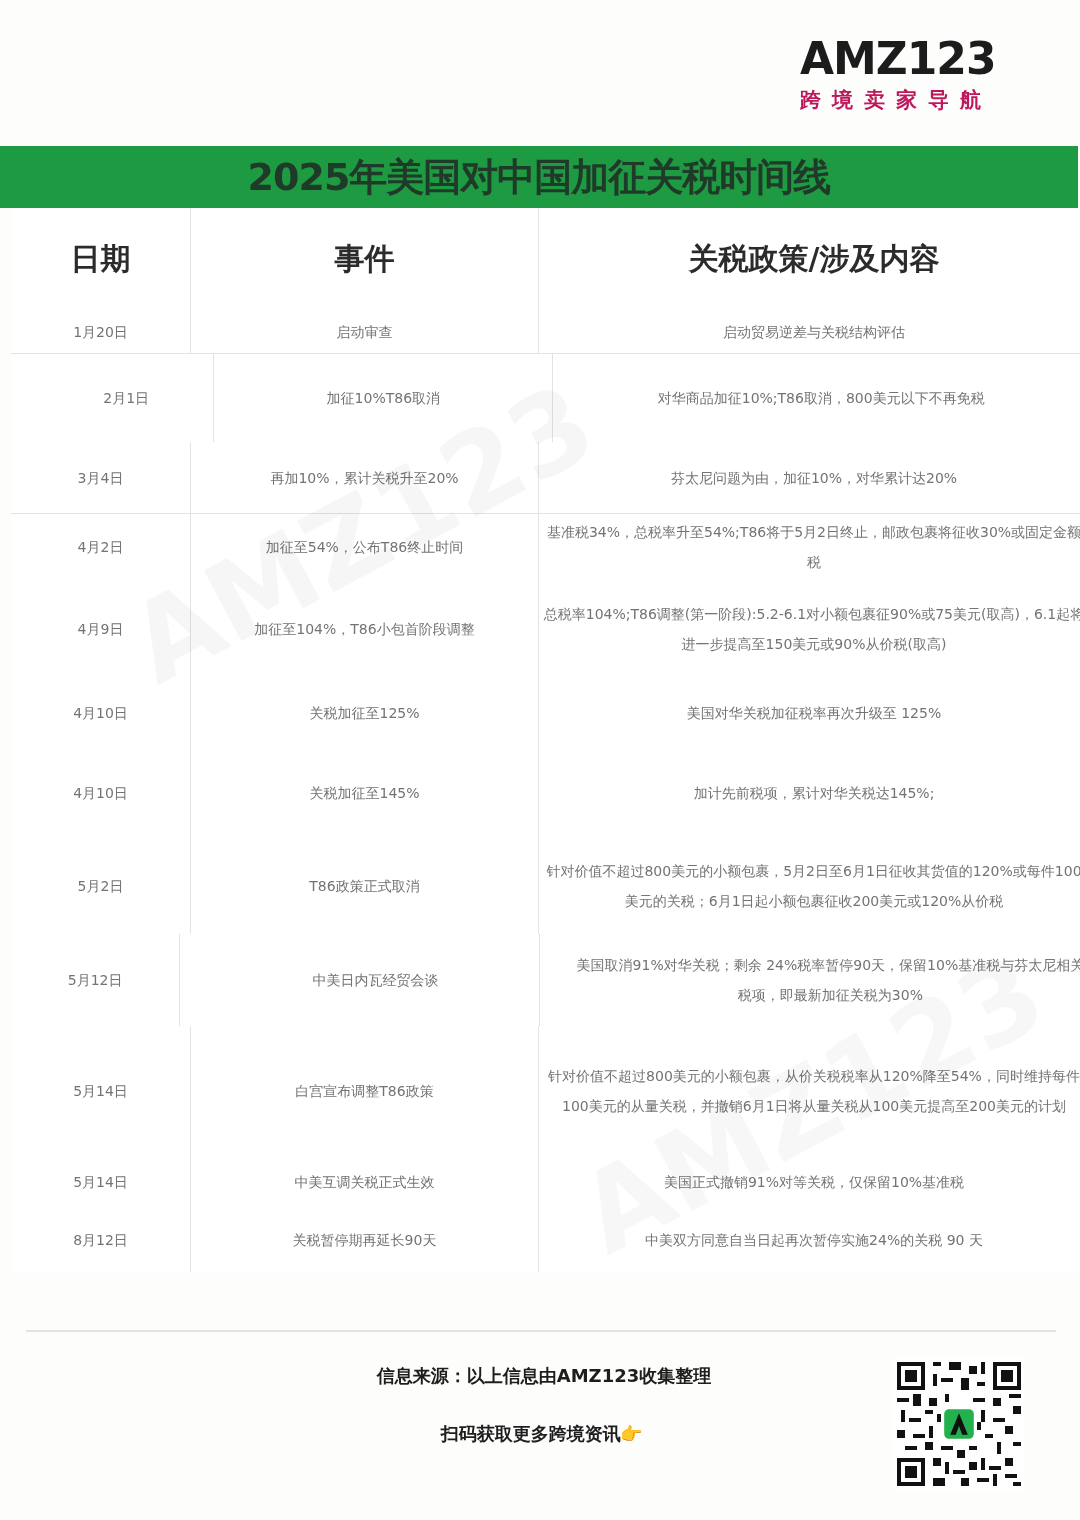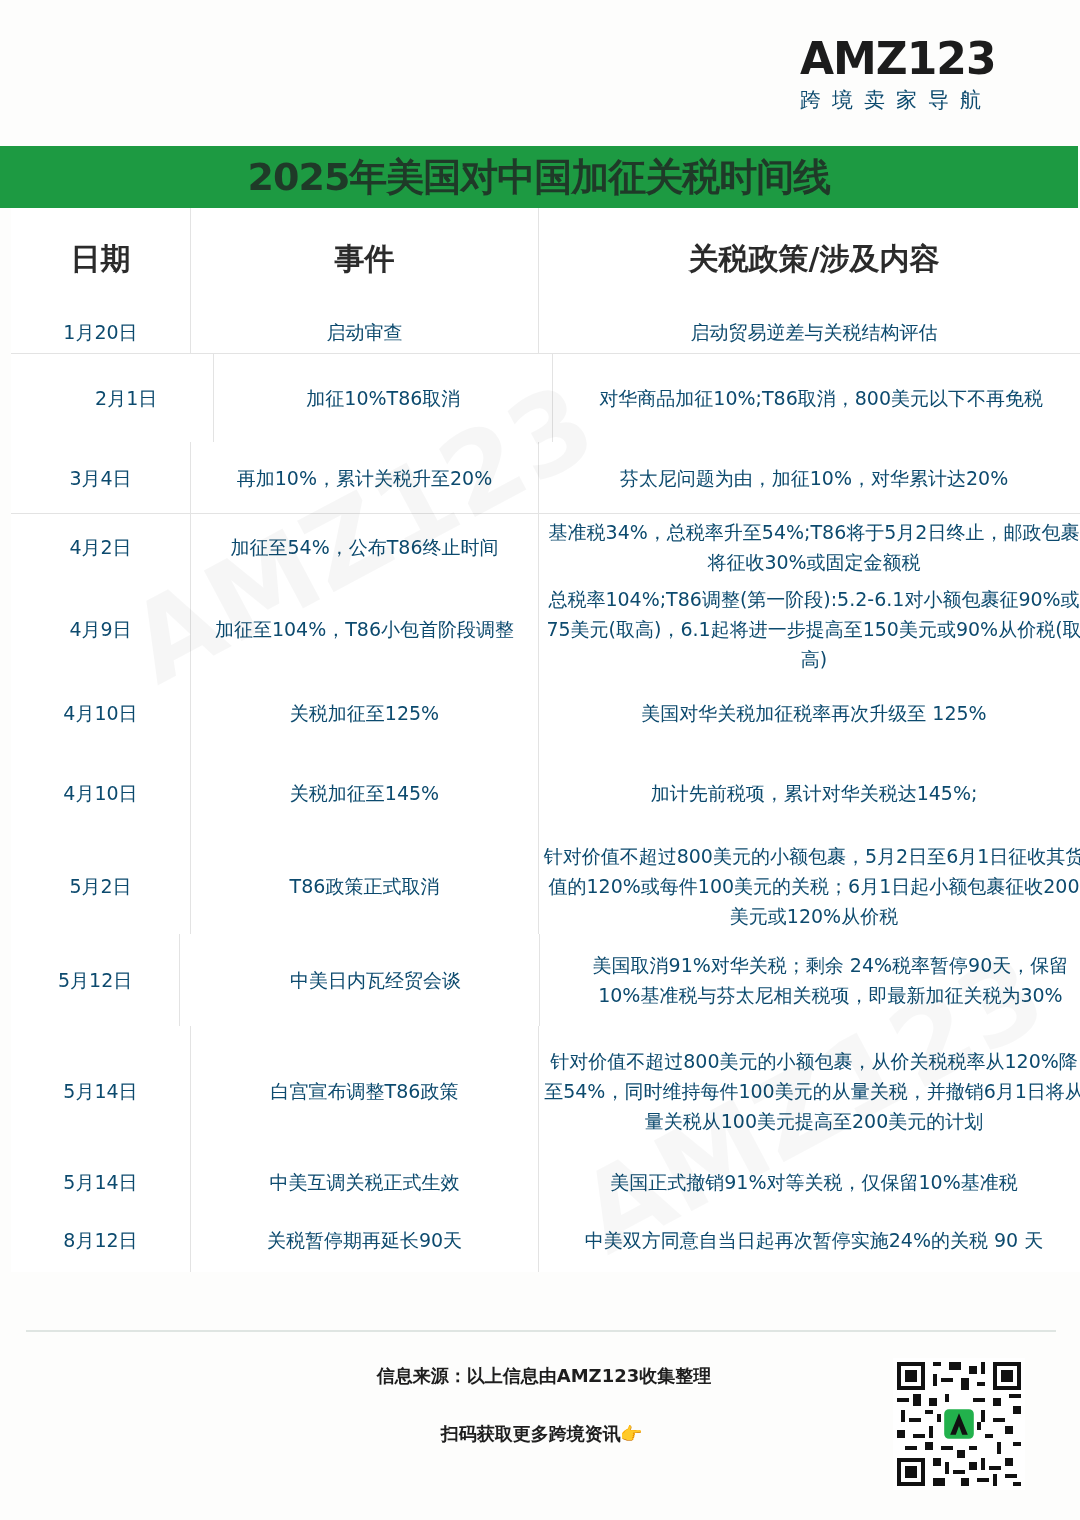--- a/index.html
+++ b/index.html
@@ -1,28 +1,28 @@
 <!DOCTYPE html>
 <html><head>
 <meta charset="utf-8">
 <style>
   * { box-sizing: border-box; margin: 0; padding: 0; }
   html, body { width: 1080px; height: 1520px; background: #fdfdfc; overflow: hidden; }
   body { font-family: "DejaVu Sans", "Liberation Sans", sans-serif; color: #333; position: relative; }
 
   .logo { position: absolute; right: 86px; top: 34px; width: 194px; text-align: left; }
   .logo-main { font-family: "DejaVu Sans", sans-serif; font-weight: bold; font-size: 44px; letter-spacing: -1px; color: #1c1c1c; line-height: 50px; }
-  .logo-sub { font-size: 21px; font-weight: normal; letter-spacing: 11px; color: #0c4a6e; margin-top: 2px; white-space: nowrap; }
+  .logo-sub { font-size: 21px; font-weight: bold; letter-spacing: 11px; color: #be185d; margin-top: 2px; white-space: nowrap; }
 
   .banner { position: absolute; left: 0; top: 146px; width: 1078px; height: 62px; background: #1d9a42; display: flex; align-items: center; justify-content: center; }
   .banner-title { font-size: 38px; font-weight: bold; color: #1f3a28; letter-spacing: -1px; }
 
   .table { position: absolute; left: 11px; top: 208px; width: 1078px; background: #fff; }
   .row { display: flex; width: 100%; }
-  .cell { display: flex; align-items: center; justify-content: center; text-align: center; font-size: 19px; line-height: 30px; color: #0c4a6e; }
+  .cell { display: flex; align-items: center; justify-content: center; text-align: center; font-size: 14px; line-height: 30px; color: #737373; }
   .c1 { width: 180px; border-right: 1.5px solid #e3e3e3; }
   .c2 { width: 348px; border-right: 1.5px solid #e3e3e3; padding: 0 4px; }
   .c3 { width: 550px; padding: 0 2px; }
   .header .cell { font-size: 30px; font-weight: bold; color: #2b2b2b; }
   .sep { border-bottom: 1.5px solid #e3e3e3; }
 
   .watermark { position: absolute; left: 110px; top: 470px; font-size: 110px; font-weight: bold; color: rgba(0,0,0,0.035); transform: rotate(-28deg); pointer-events: none; }
   .watermark2 { position: absolute; left: 560px; top: 1040px; font-size: 110px; font-weight: bold; color: rgba(0,0,0,0.03); transform: rotate(-28deg); pointer-events: none; }
 
   .footer-line { position: absolute; left: 26px; top: 1330px; width: 1030px; height: 2px; background: #dfe5e2; }

